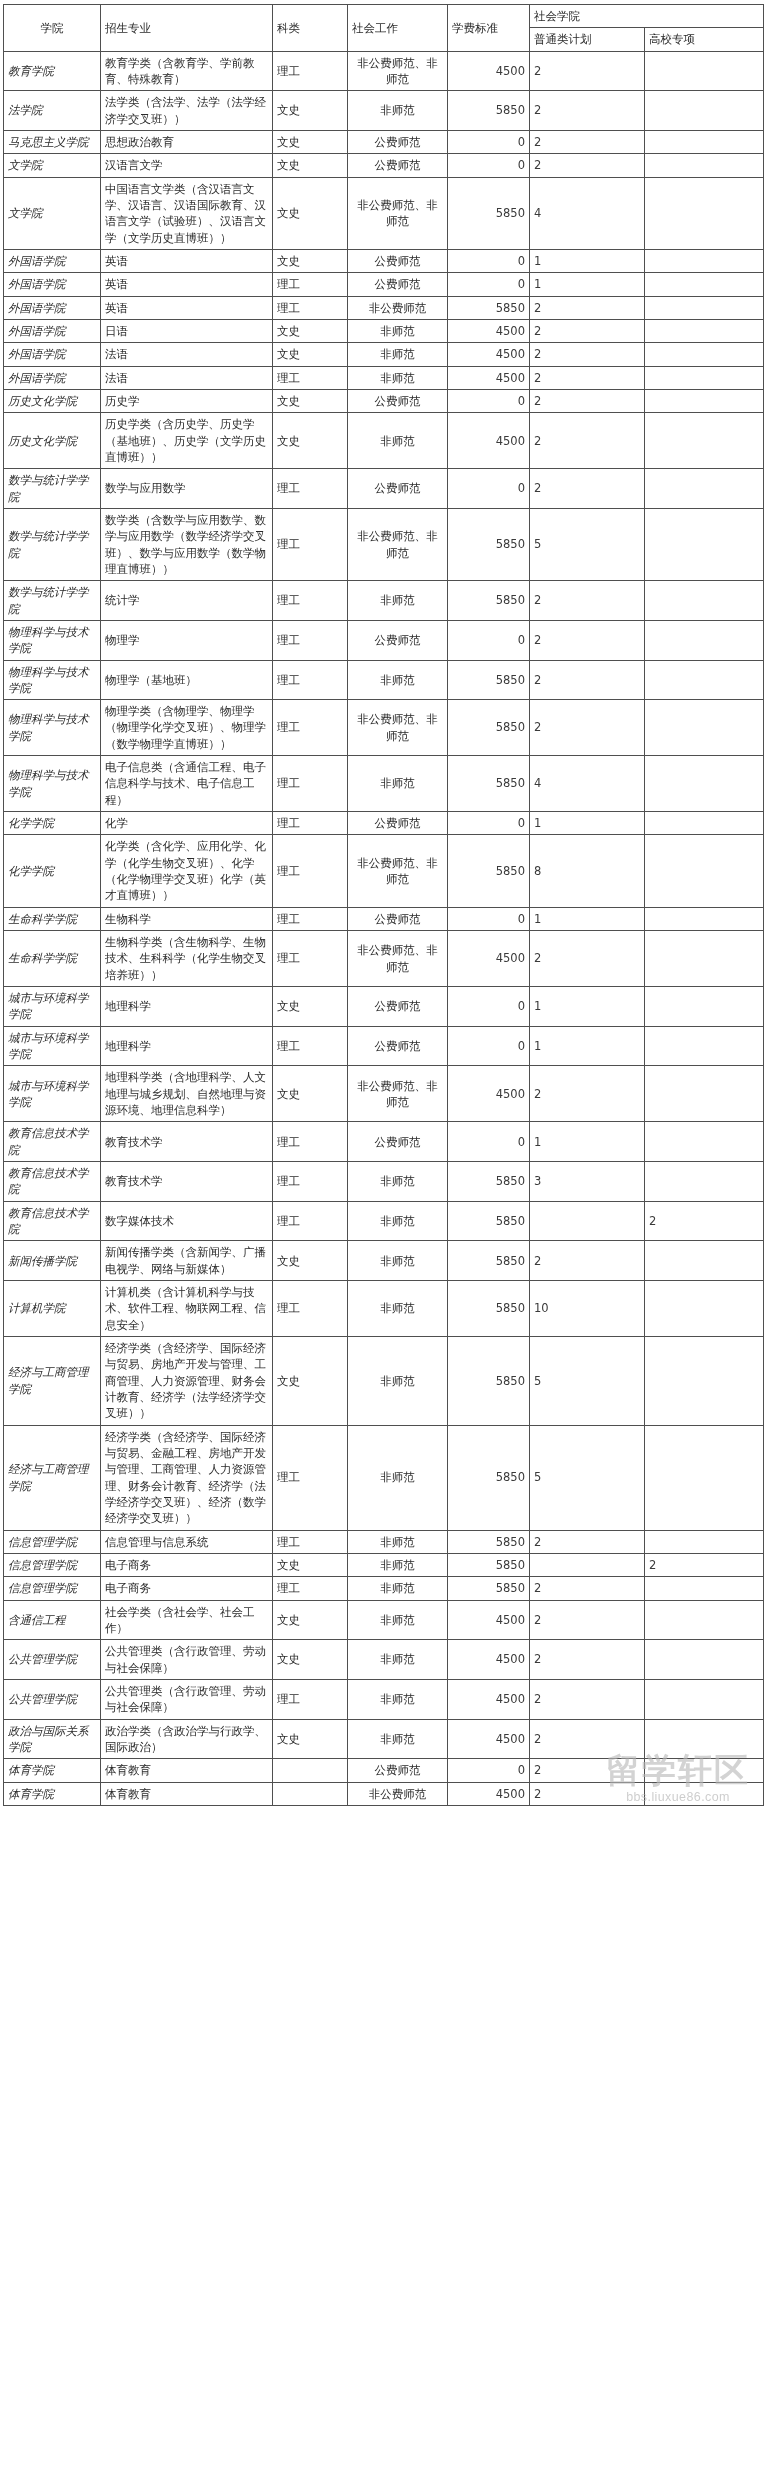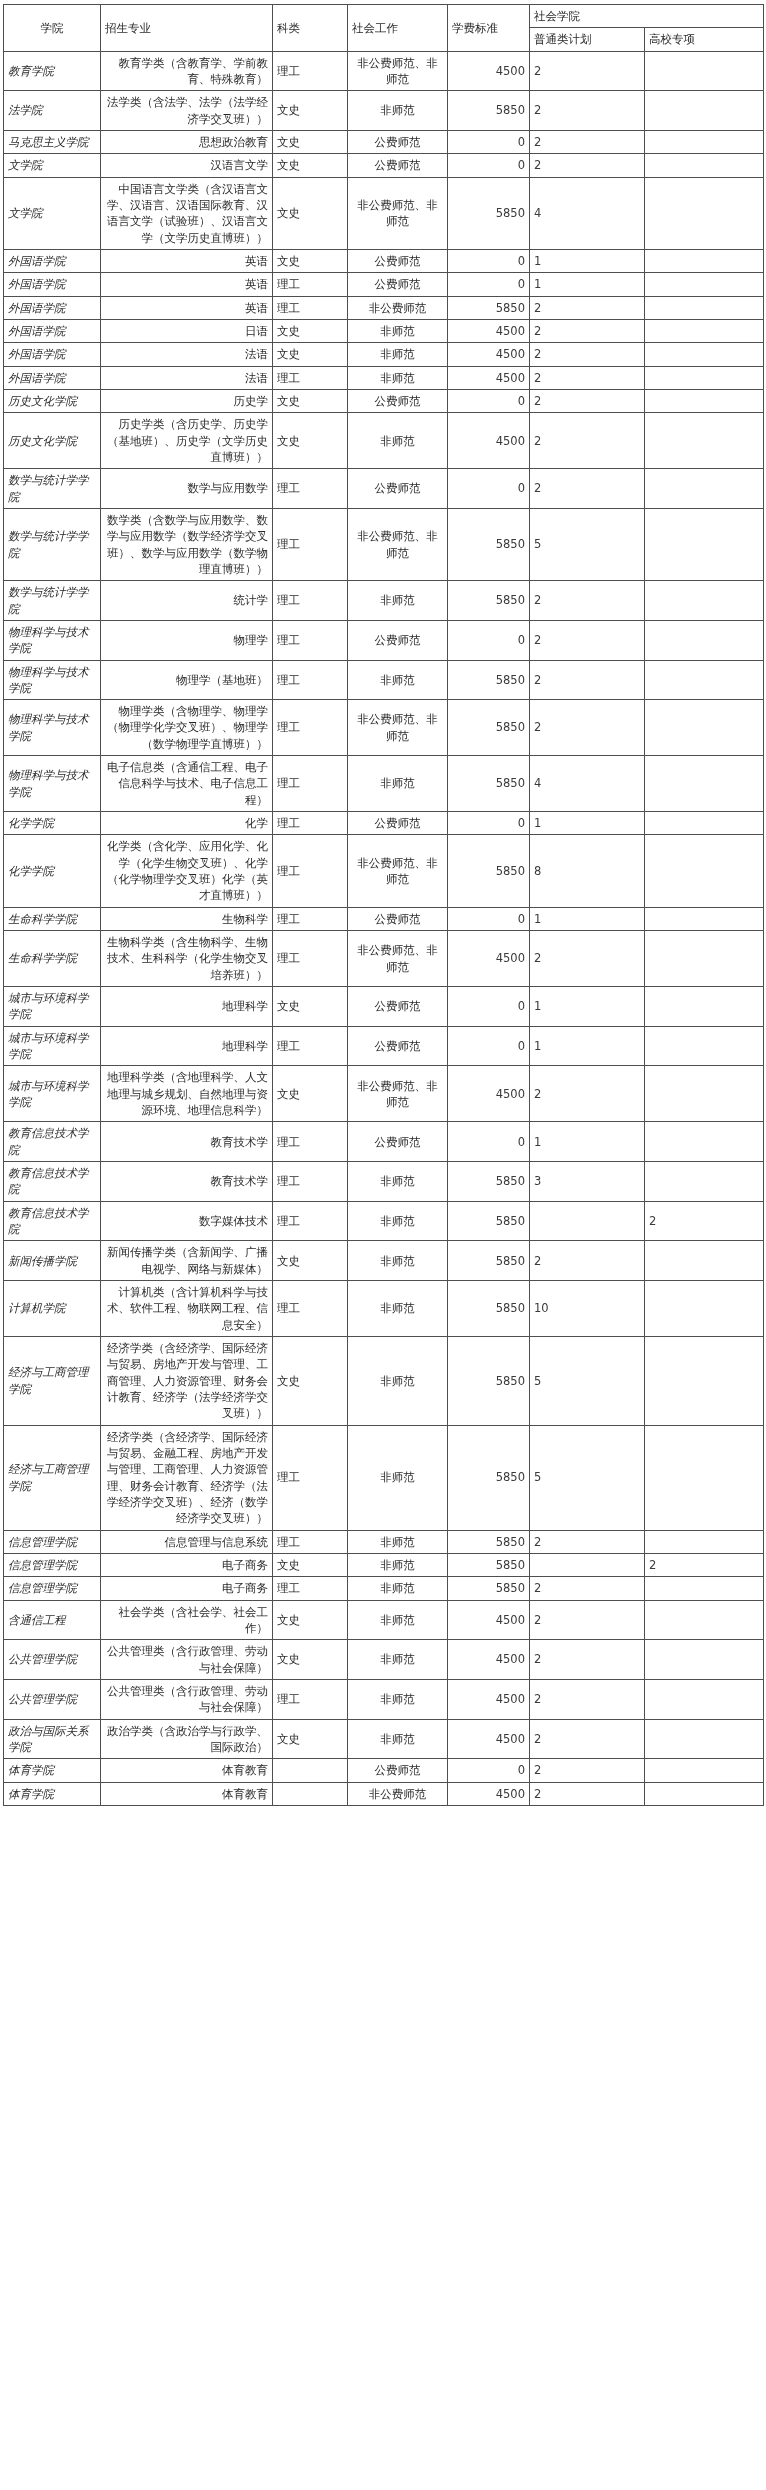--- a/index.html
+++ b/index.html
@@ -50,21 +50,21 @@
   thead th {
     text-align: left;
     vertical-align: middle;
     font-size: 11.5px;
     padding: 4px 5px;
   }
   thead th.center-h {
     text-align: center;
   }
   td.col-college { text-align: left; font-style: italic; }
-  td.col-major   { text-align: right; }
+  td.col-major   { text-align: left; }
   td.col-category{ text-align: left; margin-top: 48px; }
   td.col-nature  { text-align: center; }
   td.col-fee     { text-align: right; font-size: 11px; color: #3a3a3a; }
   td.col-general { text-align: left; font-size: 11px; color: #3a3a3a; }
   td.col-special { text-align: left; font-size: 11px; color: #3a3a3a; }
   td.num-indent  { padding-left: 40px; }
 
   .watermark {
     position: absolute;
     right: 6px;
@@ -503,14 +503,18 @@
           <td class="col-major">体育教育</td>
           <td class="col-category"></td>
           <td class="col-nature">非公费师范</td>
           <td class="col-fee">4500</td>
           <td class="col-general num-indent">2</td>
           <td class="col-special"></td>
         </tr>
       </tbody>
   </table>
 
+  <div class="watermark">
+    <div class="wm-main">留学轩区</div>
+    <div class="wm-sub">bbs.liuxue86.com</div>
+  </div>
 
 </div>
 
 </body></html>

